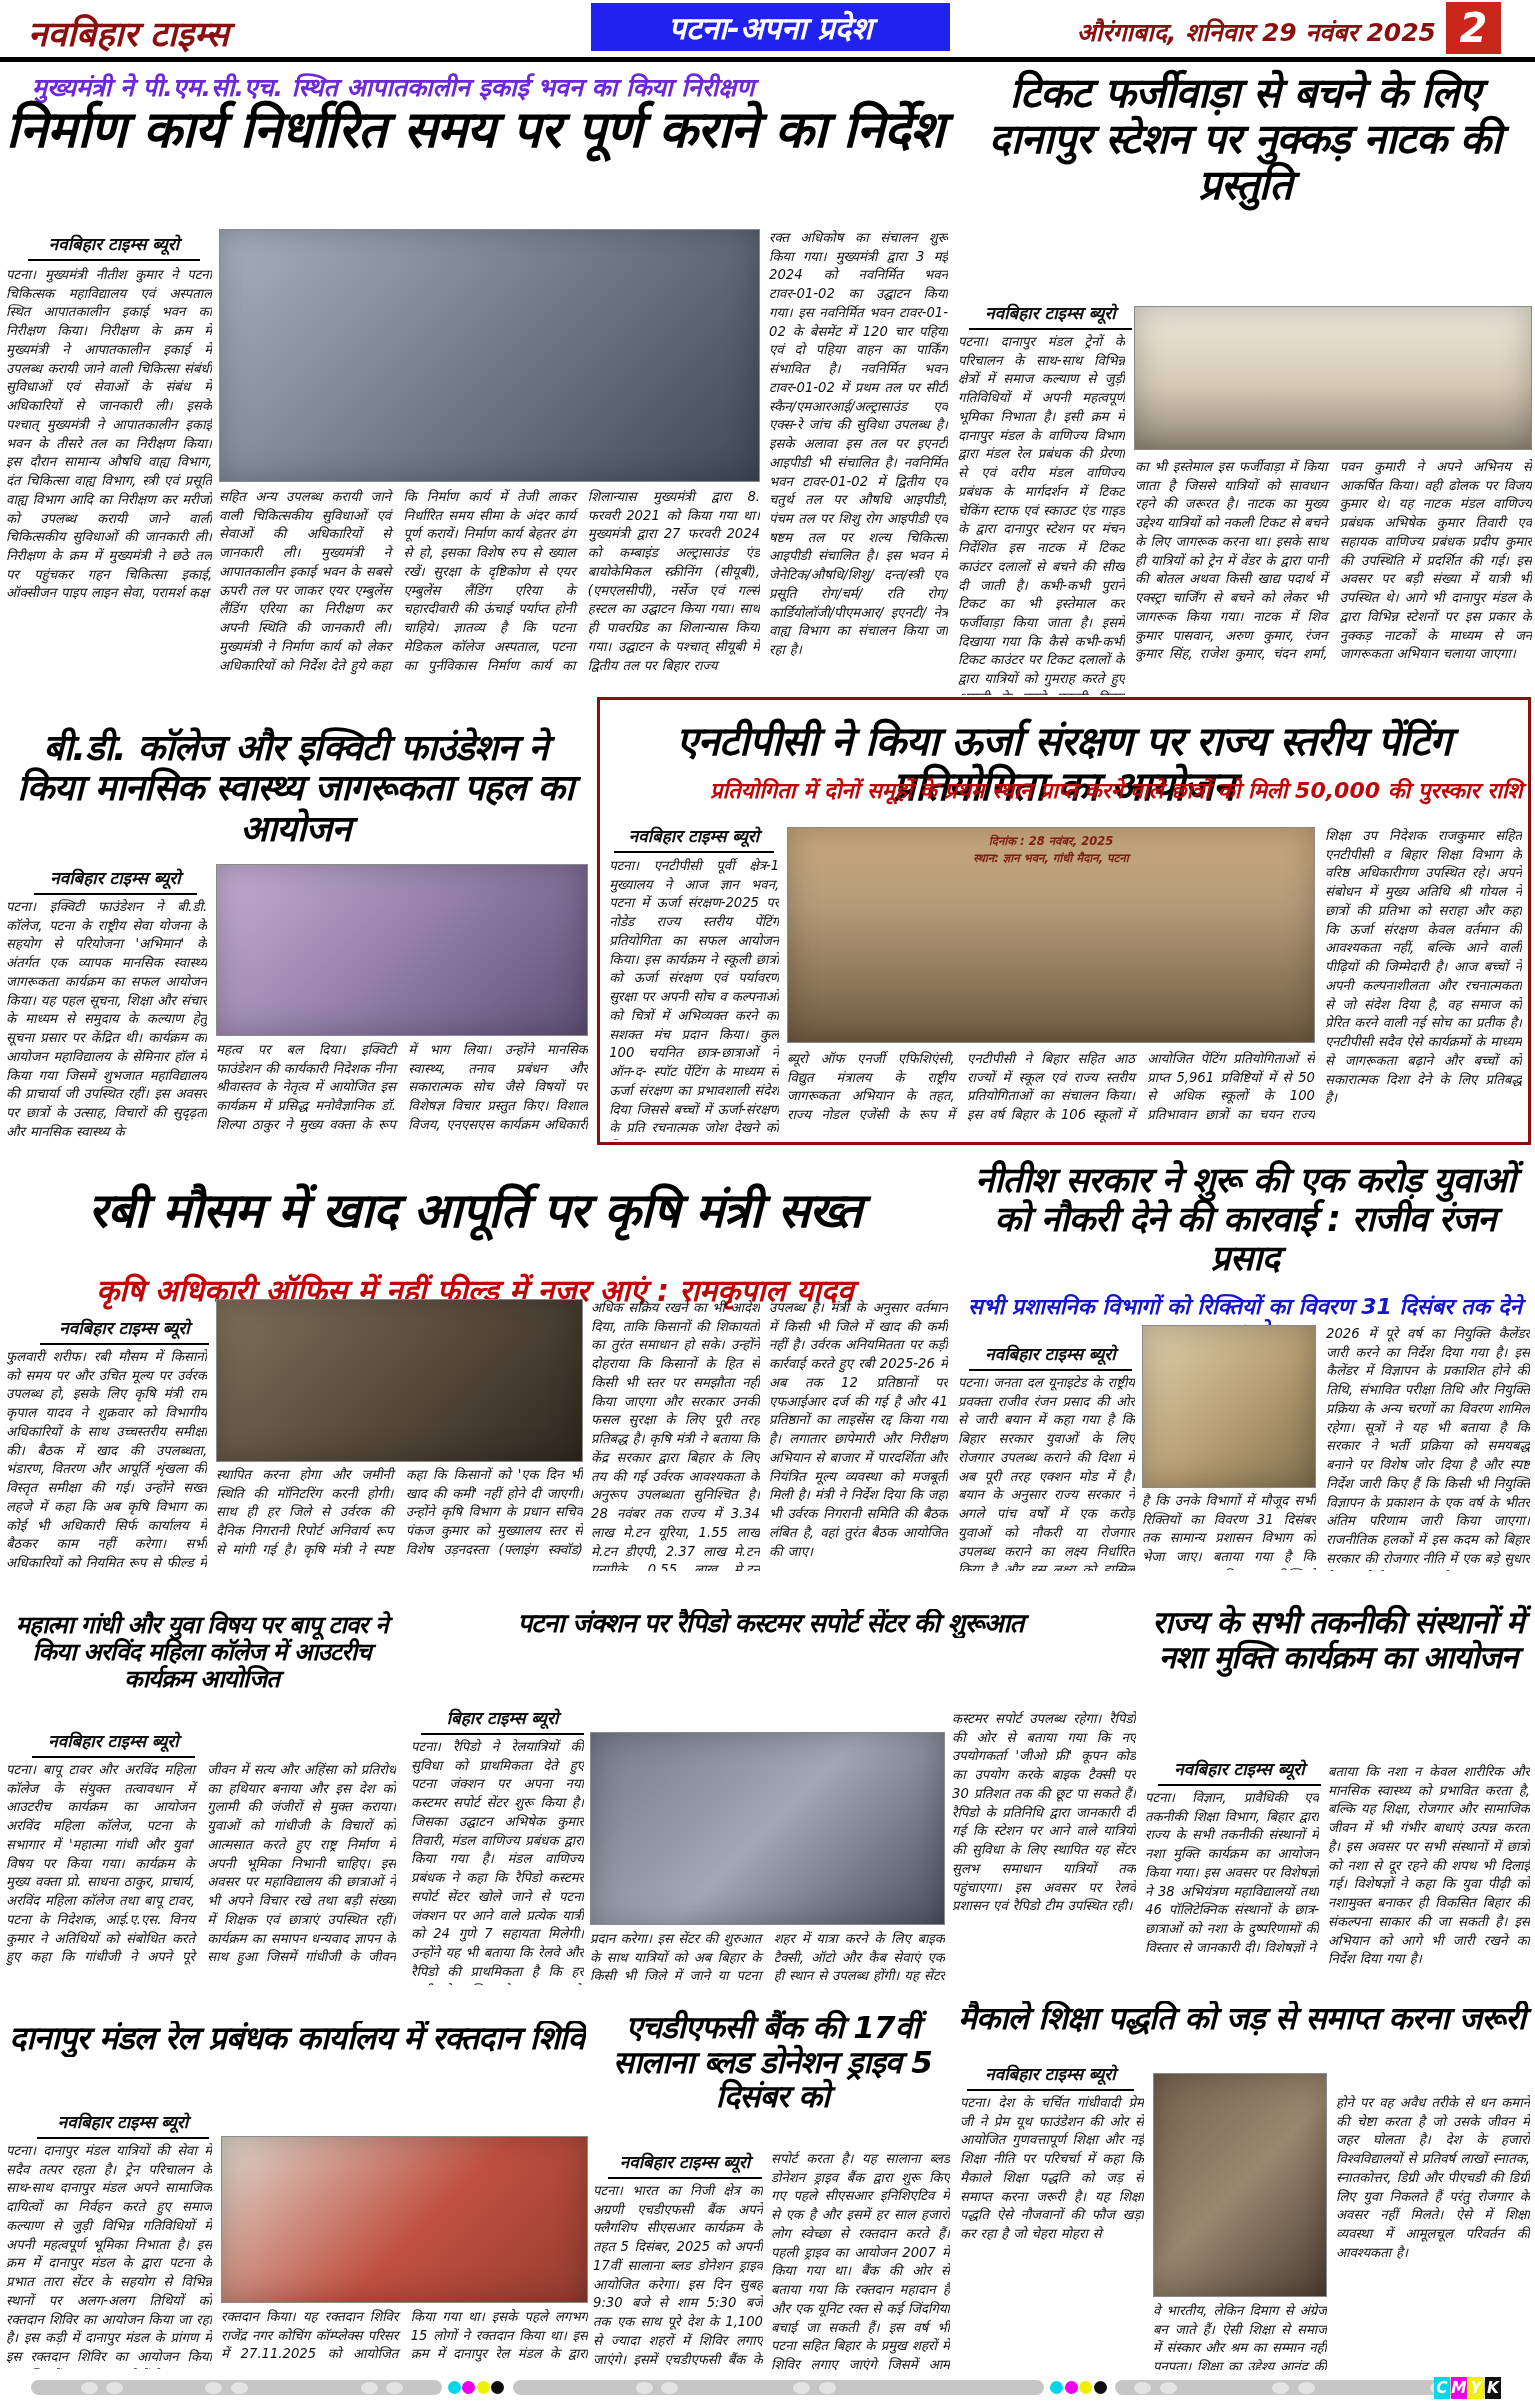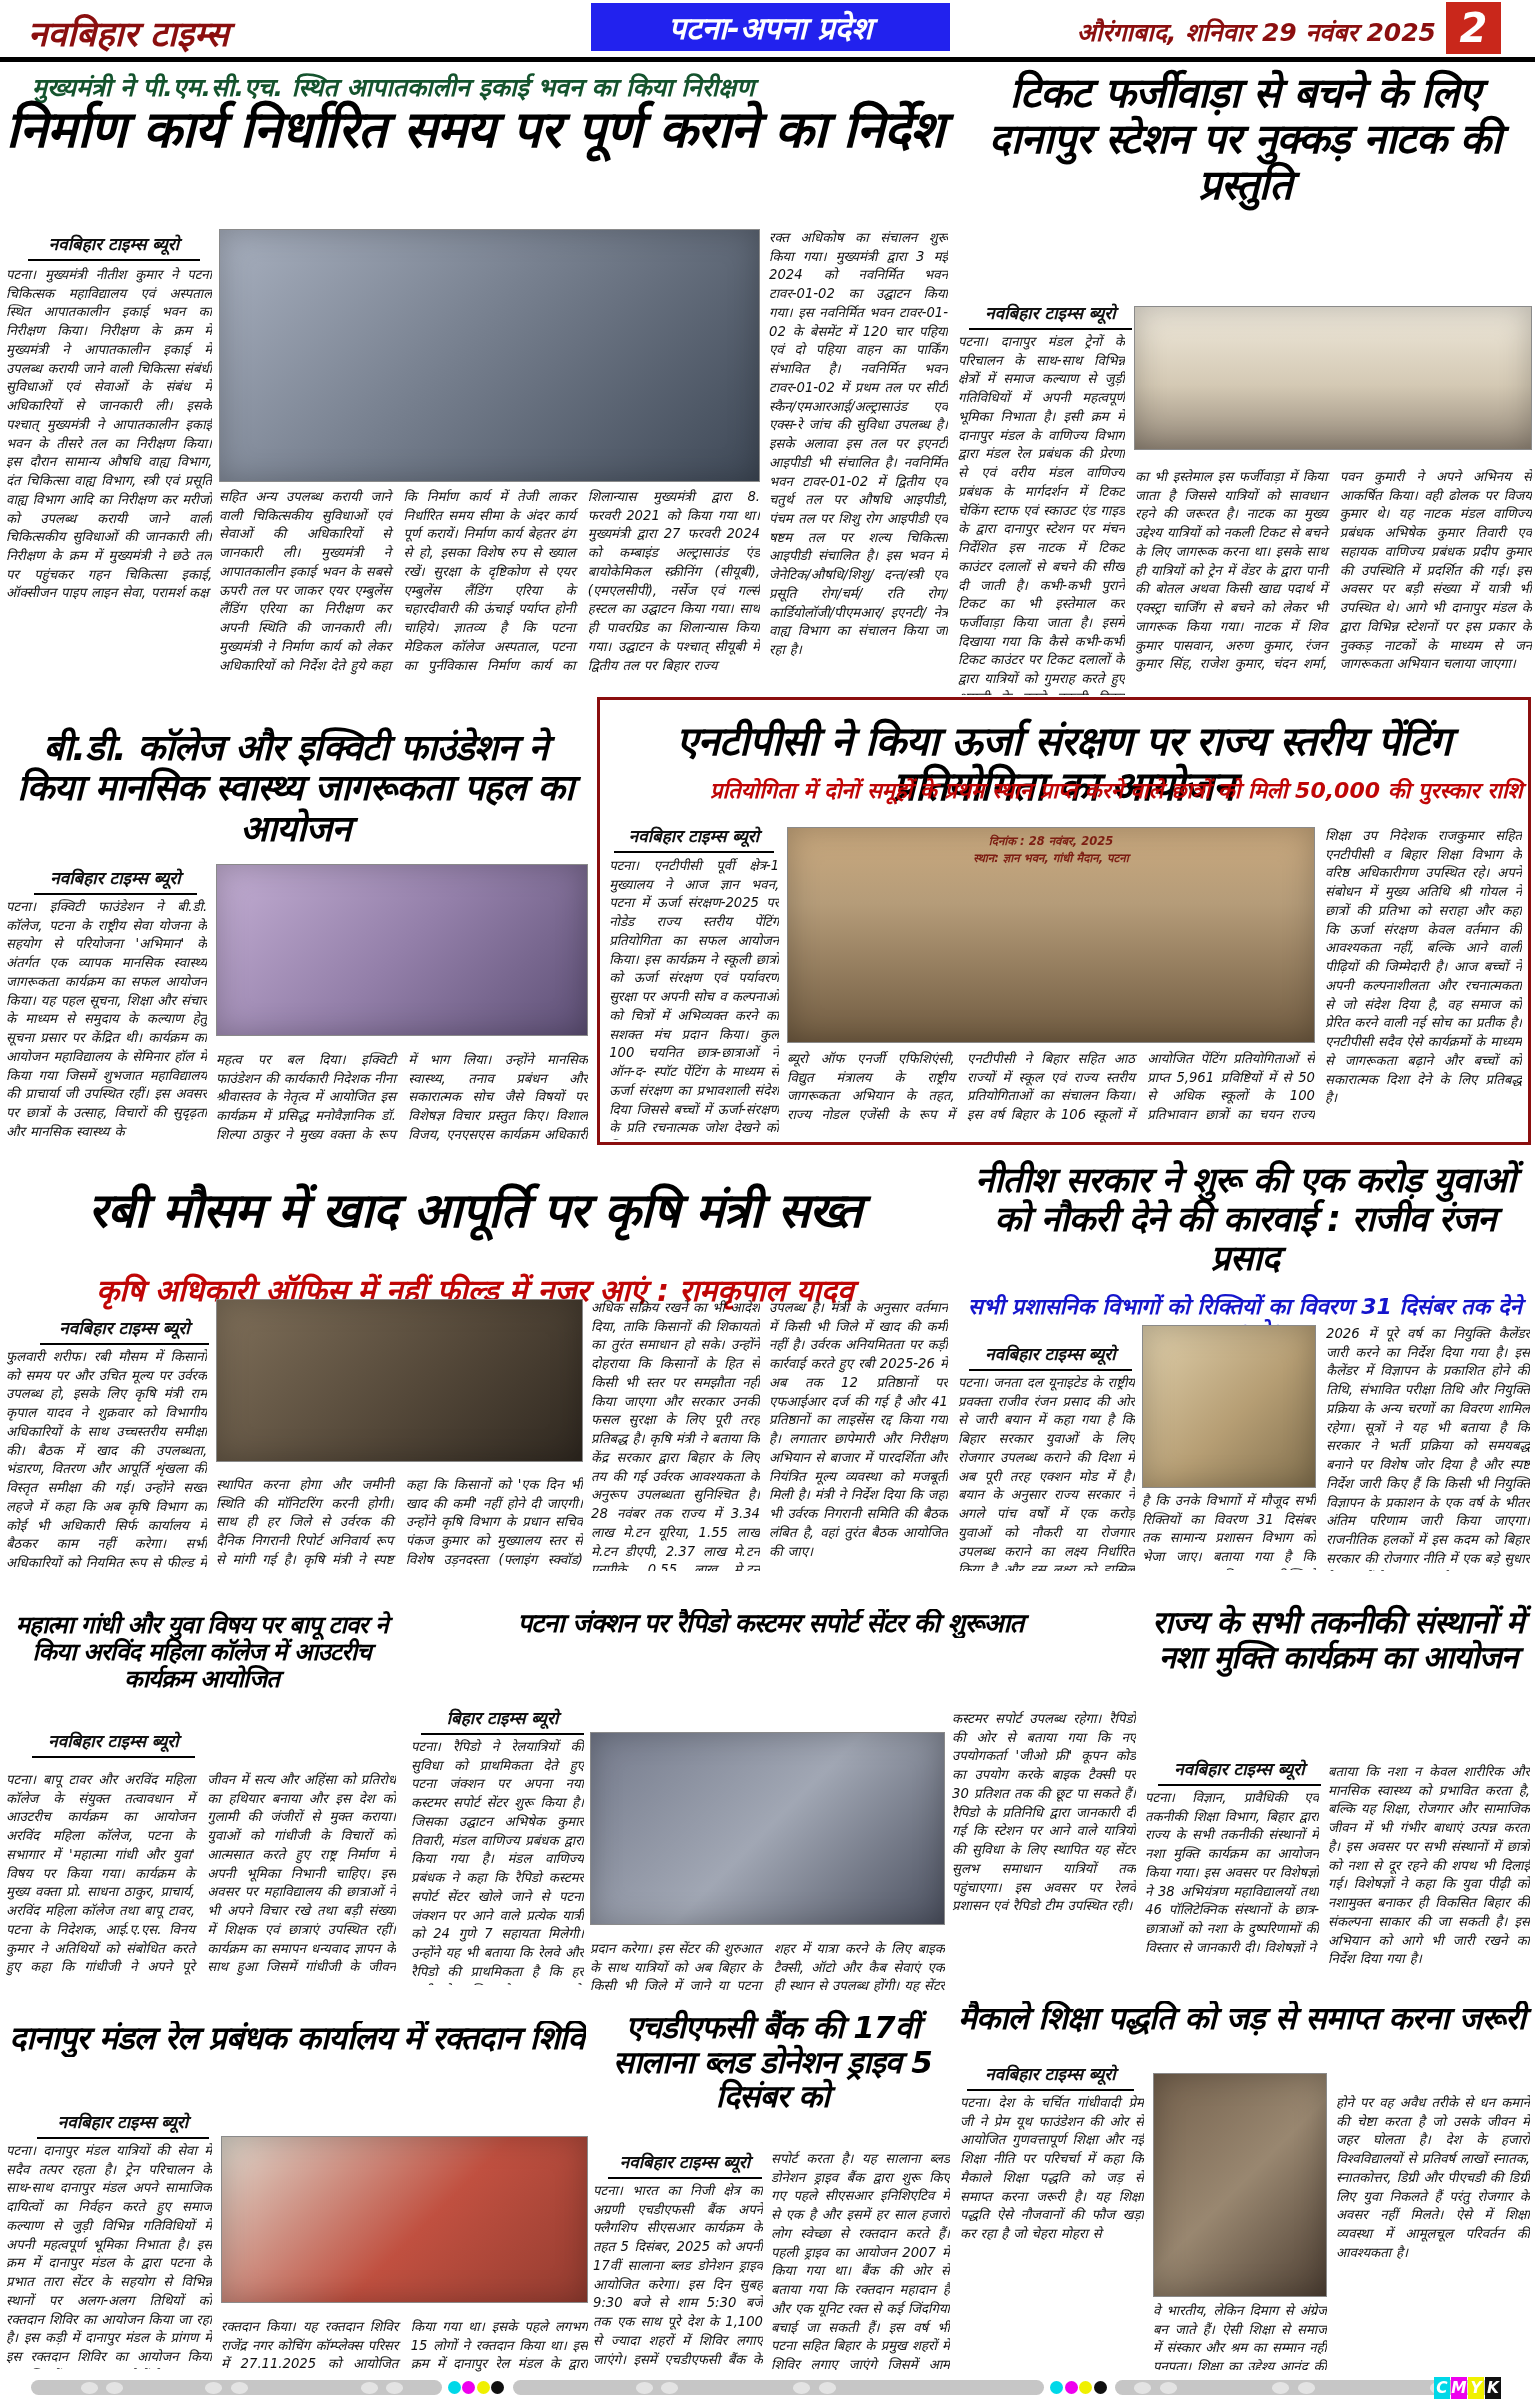--- a/index.html
+++ b/index.html
@@ -10,31 +10,31 @@
     margin:0 auto; overflow:hidden; color:#111;font-style:italic;
   }
   .abs { position:absolute; }
   .masthead { font-size:35px; font-weight:bold; color:#8b0f0f; }
   .tab { background:#2222ee; color:#fff; font-weight:bold; font-size:31px;
          display:flex; align-items:center; justify-content:center; }
   .edition { font-size:25px; font-weight:bold; color:#8b0f0f; text-align:right; }
   .pagebox { background:#c9271b; color:#fff; font-weight:bold; font-size:40px;
              display:flex; align-items:center; justify-content:center; }
   .rule { background:#000; }
-  .kicker { color:#14532d; font-weight:bold; font-size:25px; }
+  .kicker { color:#6d28d9; font-weight:bold; font-size:25px; }
   .headline { font-weight:bold; color:#000; text-align:center; line-height:1.12; letter-spacing:-0.8px; }
   .subhead-red { color:#c00606; font-weight:bold; text-align:center; line-height:1.15; }
   .subhead-blue { color:#1515cc; font-weight:bold; text-align:center; line-height:1.15; }
   .byline { text-align:center; font-weight:bold; font-size:17px;
             border-bottom:2.3px solid #000; padding-bottom:3.8px; }
   .bodycol { font-size:13.2px; line-height:1.42; text-align:justify; overflow:hidden;
              word-spacing:0.8px; }
   .subcols { font-size:13.2px; line-height:1.42; text-align:justify; overflow:hidden;
              column-gap:12.3px; word-spacing:0.8px; }
-  .cols2 { column-count:2;margin-top:10px; }
+  .cols2 { column-count:2; }
   .cols3 { column-count:3; }
   .photo { border:0.8px solid #8a8a8a; box-shadow:inset 0 0 31px rgba(0,0,0,.25); }
   .ntpcbox { border:3.1px solid #8b0f0f; }
   .photo-cap { text-align:center; color:#7c1d12; font-weight:bold; font-size:11.5px; line-height:1.5; }
   .regbar { background:#c6c6c6; border-radius:7.7px; height:14.6px; }
   .regdot { width:17px; height:11.5px; border-radius:50%; background:#e3e3e3; top:2.3px; }
   .cdot { width:13px; height:13px; border-radius:50%; top:1.5px; }
   .legend { width:16px; height:22px; color:#fff; font-weight:bold; font-size:15.4px;
             display:flex; align-items:center; justify-content:center; }
   .nowrap { white-space:nowrap; overflow:hidden; }

